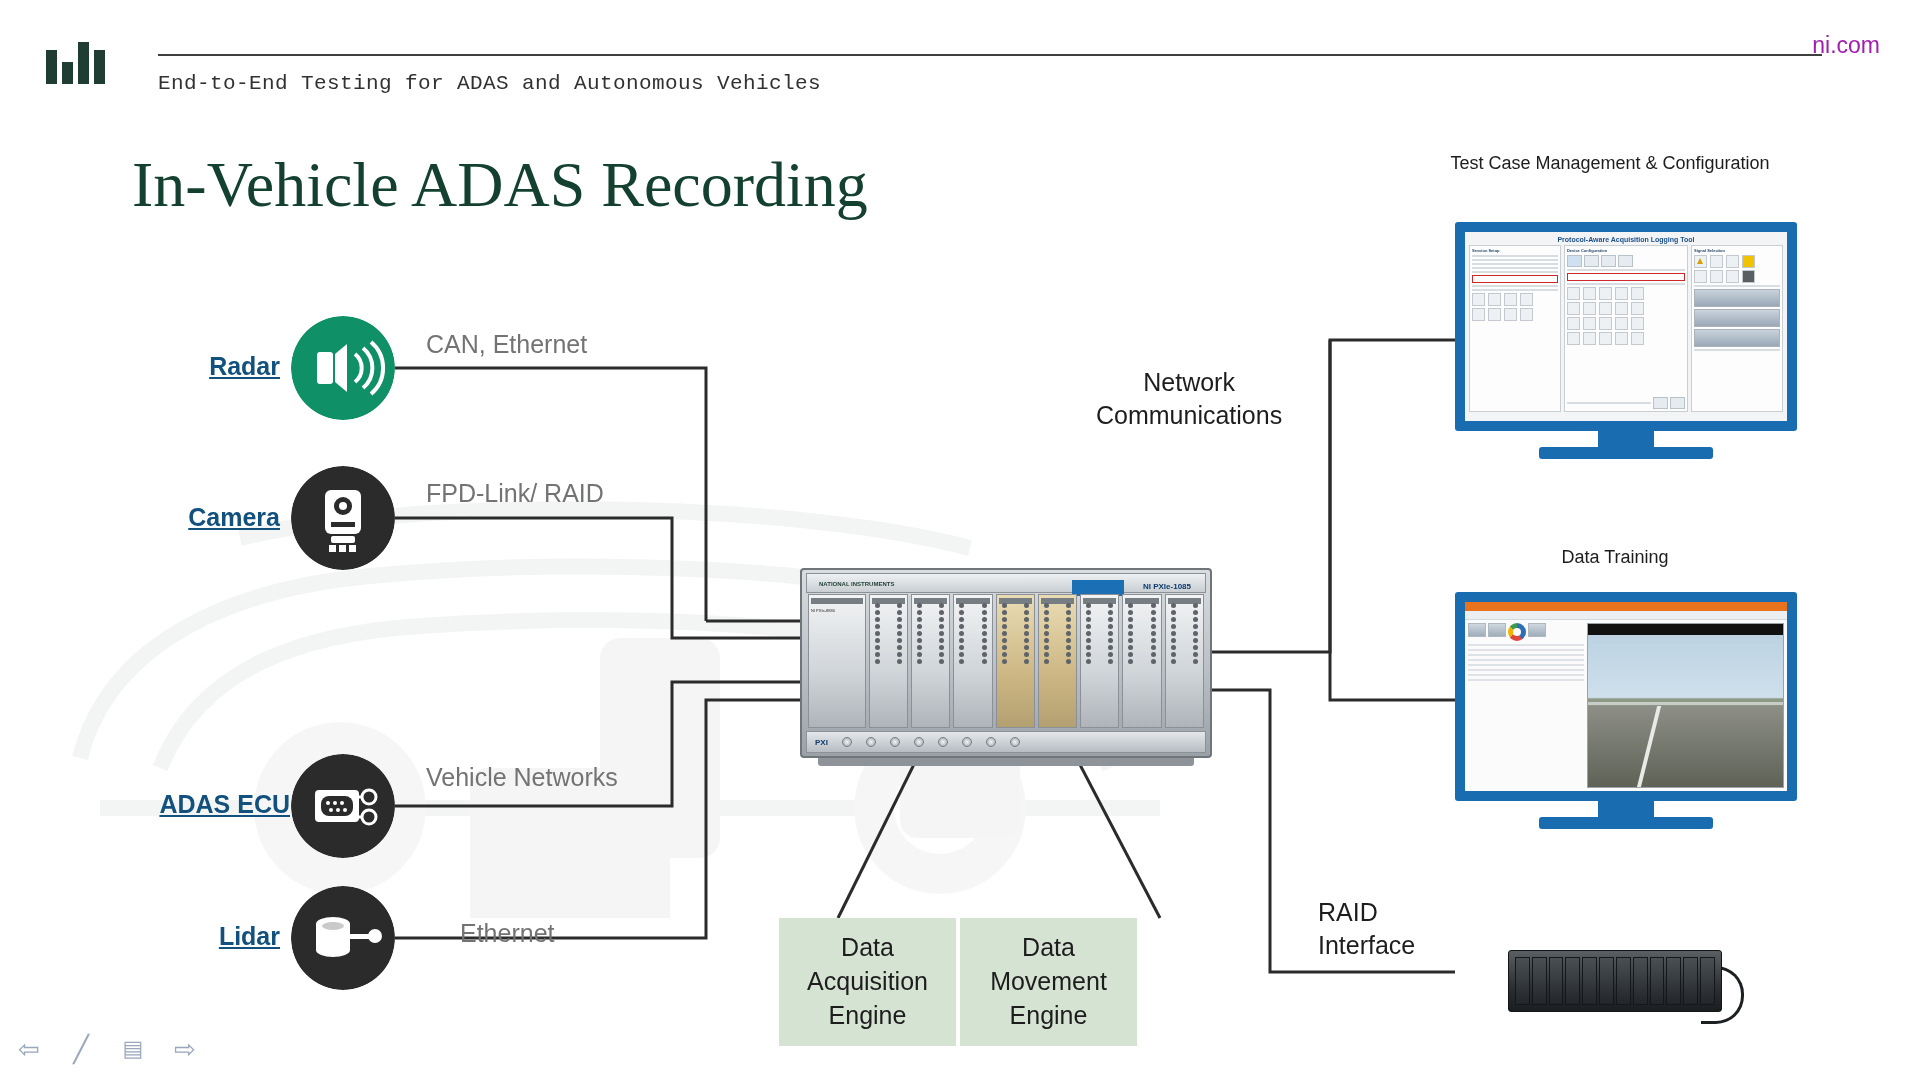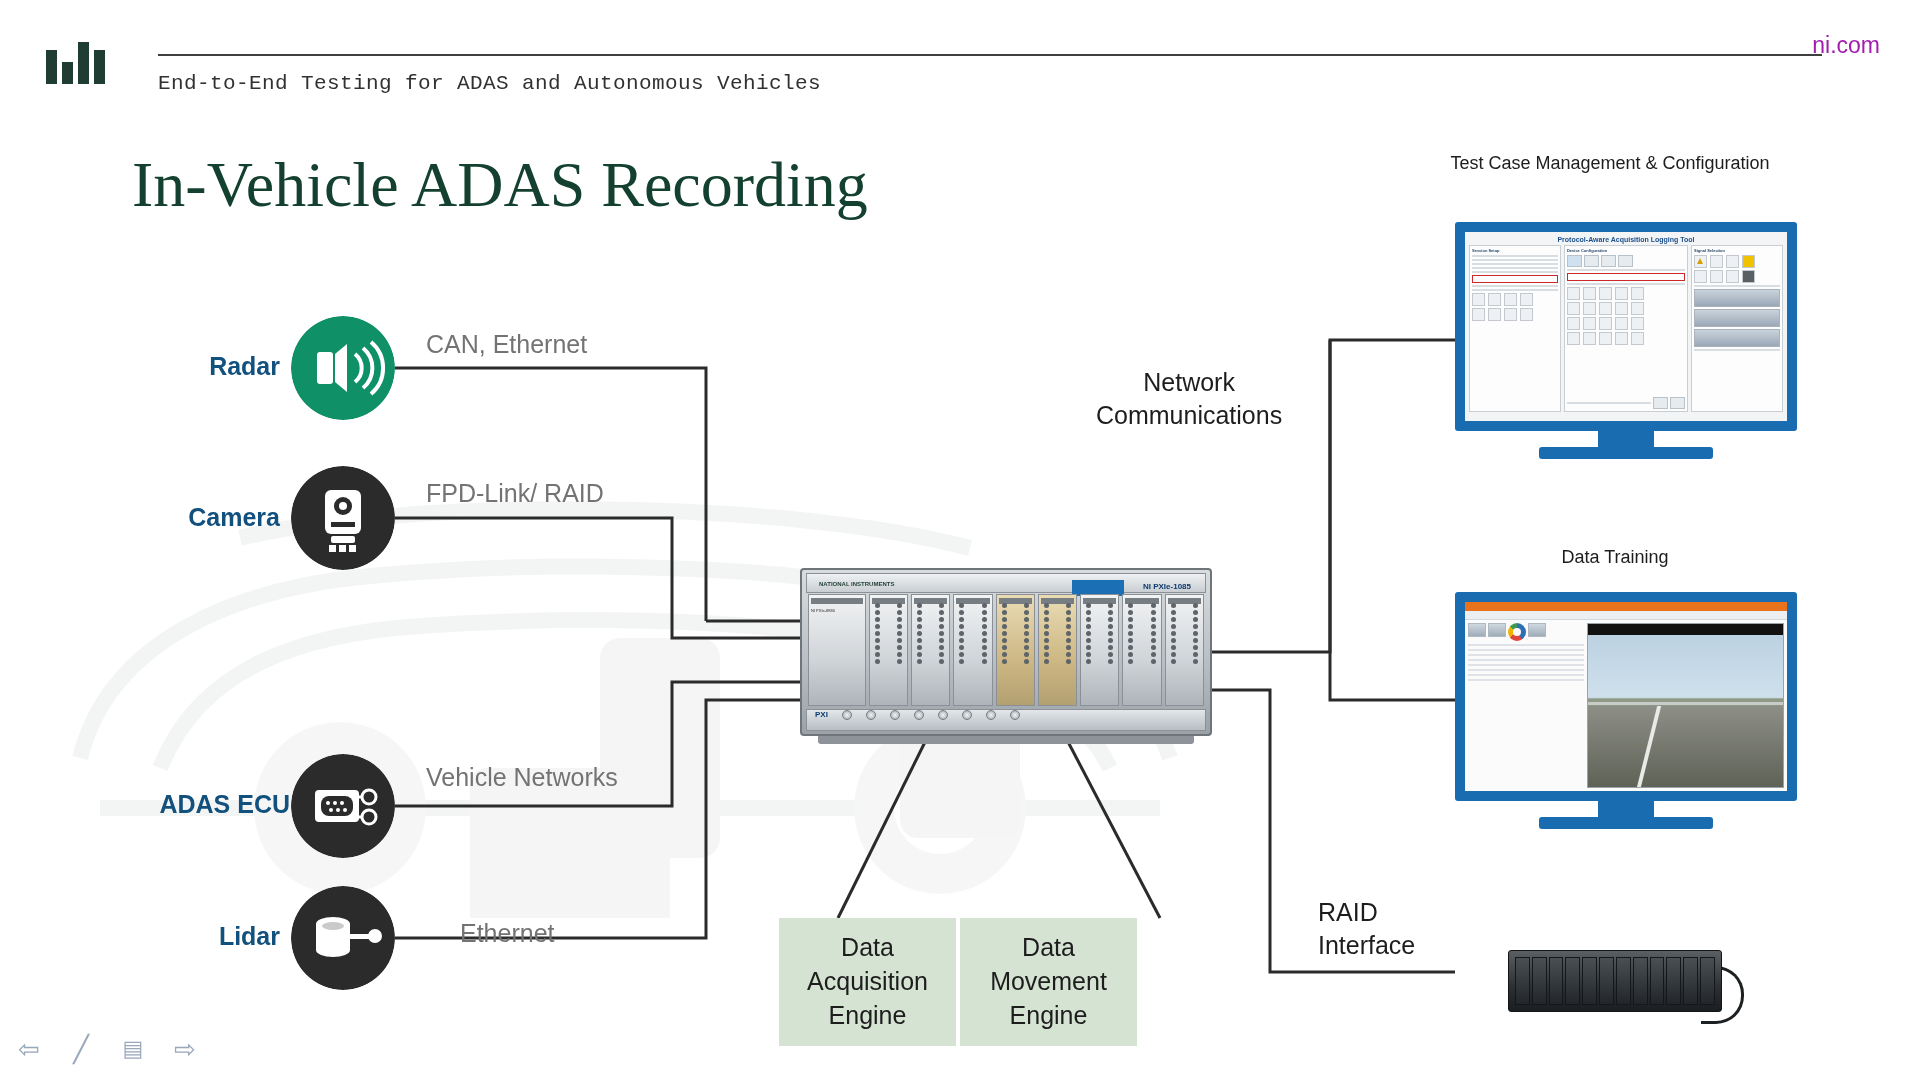--- a/index.html
+++ b/index.html
@@ -85,39 +85,40 @@
   }
 
   
   .sensor-label {
     position: absolute;
     font-size: 25px;
     font-weight: bold;
     color: #12507e;
     text-align: right;
     white-space: nowrap;
+    text-decoration: underline;
   }
   .sensor-icon {
     position: absolute;
     width: 104px; height: 104px;
     border-radius: 50%;
     overflow: hidden;
   }
   .bus-label {
     position: absolute;
     font-size: 25px;
     color: #737373;
     white-space: nowrap;
   }
 
   
   #chassis {
     position: absolute;
     left: 800px; top: 568px;
-    width: 412px; height: 168px;
+    width: 412px; height: 190px;
   }
   #chassis .frame {
     position: absolute;
     left: 0; top: 0; right: 0; bottom: 0;
     background: linear-gradient(#d9dde0, #b9bfc4 55%, #9aa1a7);
     border: 2px solid #6e7view;
     border: 2px solid #6e757b;
     border-radius: 4px;
   }
   #chassis .topstrip {
@@ -173,21 +174,21 @@
   }
   #chassis .slot .label {
     position: absolute; left: 2px; top: 13px;
     font-size: 4px; color: #2b2b2b; transform: rotate(0deg);
   }
   #chassis .bottomstrip {
     position: absolute;
     left: 6px; bottom: 5px; right: 6px; height: 20px;
     background: linear-gradient(#e3e7ea, #b7bdc2);
     border: 1px solid #8b9197;
-    display: flex; align-items: flex-start; gap: 14px;
+    display: flex; align-items: center; gap: 14px;
     padding-left: 8px;
   }
   #chassis .bottomstrip .pxi {
     font-size: 8px; color: #0d3b6f; font-weight: bold;
   }
   #chassis .bottomstrip .knob {
     width: 8px; height: 8px; border-radius: 50%;
     background: radial-gradient(#f4f6f7, #9aa1a7);
     border: 1px solid #777d83;
   }

